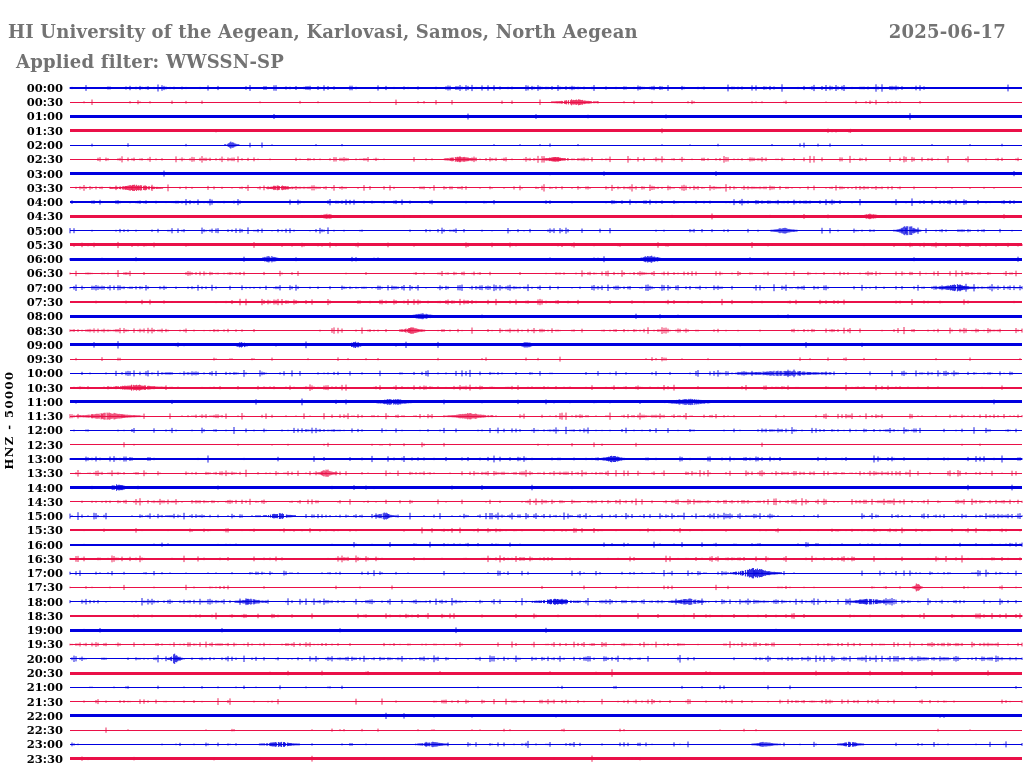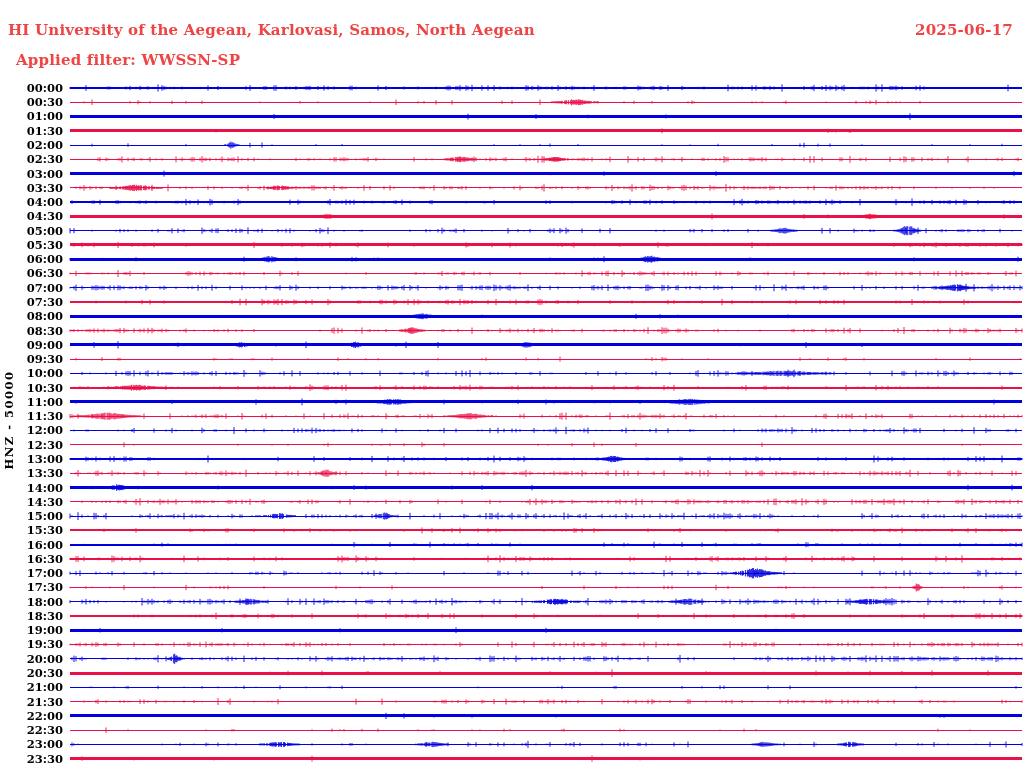--- a/index.html
+++ b/index.html
@@ -3,25 +3,25 @@
 <meta charset="utf-8">
 <style>
   html,body{margin:0;padding:0;}
   body{
     width:1024px;height:780px;position:relative;overflow:hidden;
     background:#ffffff;
     font-family:"DejaVu Serif", serif;
   }
   .hdr-line{
     position:absolute;
-    font-size:15px;font-weight:bold;color:#ef4444;
+    font-size:18px;font-weight:bold;color:#737373;
     white-space:nowrap;letter-spacing:0.2px;
   }
   #station-title{left:8px;top:21px;}
-  #plot-date{right:11px;top:21px;text-align:right;}
+  #plot-date{right:18px;top:21px;text-align:right;}
   #filter-line{left:8px;top:51px;margin-left:8px;}
   #y-axis-label{
     position:absolute;left:9px;top:420px;
     transform:translate(-50%,-50%) rotate(-90deg);
     font-size:11.5px;font-weight:bold;color:#000;
     white-space:nowrap;letter-spacing:1.5px;
   }
   #helicorder-svg{position:absolute;left:0;top:0;}
   .trace-label{
     font-family:"DejaVu Serif", serif;

